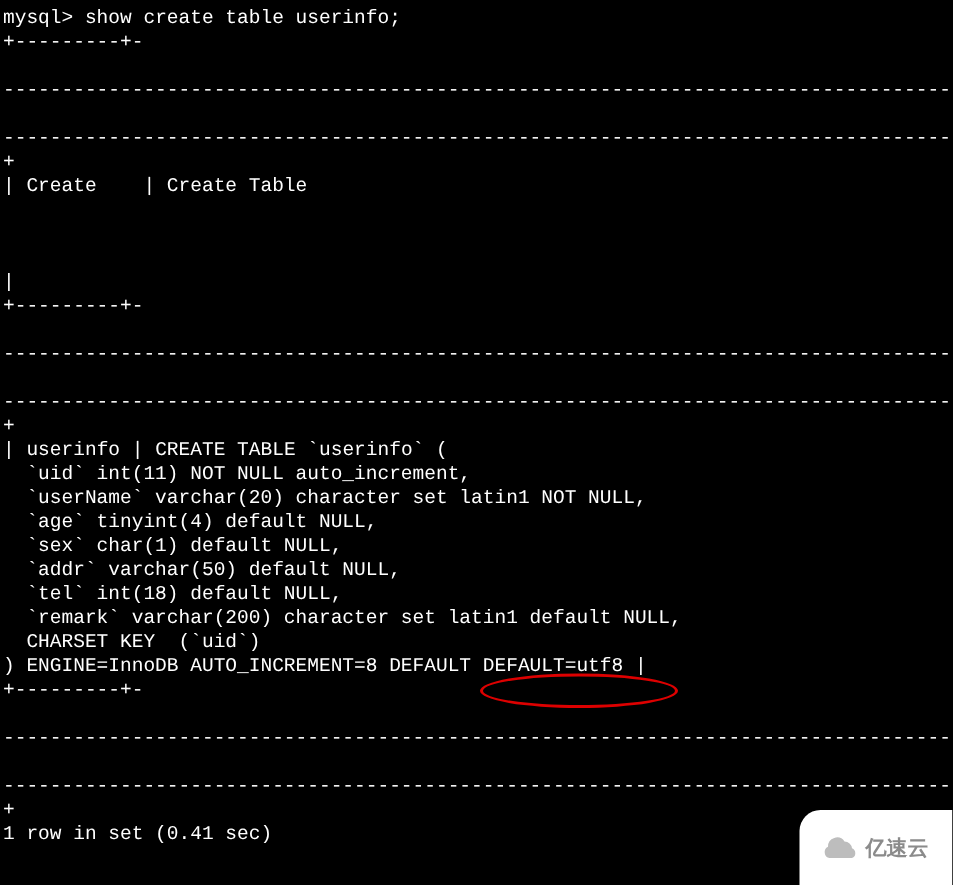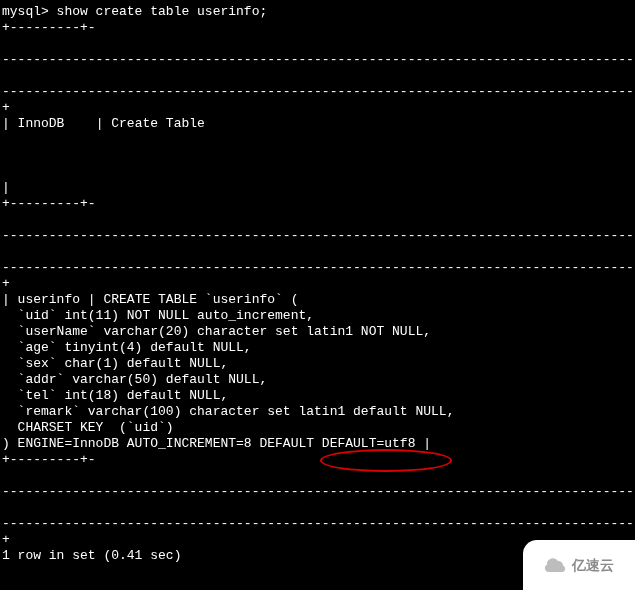--- a/index.html
+++ b/index.html
@@ -33,21 +33,21 @@
       width: 128px;
       height: 19px;
       left: 320px;
       top: 449px;
       pointer-events: none;
     }
     .watermark {
       position: absolute;
       right: 0;
       bottom: 0;
-      width: 112px;
+      width: 102px;
       height: 50px;
       background: #fff;
       display: flex;
       align-items: center;
       justify-content: center;
       color: #8b8b8b;
       font-family: sans-serif;
       font-weight: 600;
       font-size: 14px;
       border-radius: 14px 0 0 0;
@@ -72,39 +72,39 @@
 <body>
 
 <div class="content">
 <pre><span class="line"><span>mysql&gt; </span><span>show create table userinfo;</span></span>
 <span class="line">+---------+-</span>
 <span class="line"></span>
 <span class="line">-------------------------------------------------------------------------------------------------------</span>
 <span class="line"></span>
 <span class="line">-------------------------------------------------------------------------------------------------------</span>
 <span class="line">+</span>
-<span class="line"><span>| </span><span>InnoDB   </span><span> | </span><span>Create Table</span></span>
+<span class="line"><span>| </span><span>Create   </span><span> | </span><span>Create Table</span></span>
 <span class="line"></span>
 <span class="line"></span>
 <span class="line"></span>
 <span class="line">|</span>
 <span class="line">+---------+-</span>
 <span class="line"></span>
 <span class="line">-------------------------------------------------------------------------------------------------------</span>
 <span class="line"></span>
 <span class="line">-------------------------------------------------------------------------------------------------------</span>
 <span class="line">+</span>
 <span class="line"><span>| </span><span>userinfo</span><span> | </span><span>CREATE TABLE `userinfo` (</span></span>
 <span class="line">  `uid` int(11) NOT NULL auto_increment,</span>
 <span class="line">  `userName` varchar(20) character set latin1 NOT NULL,</span>
 <span class="line">  `age` tinyint(4) default NULL,</span>
 <span class="line">  `sex` char(1) default NULL,</span>
 <span class="line">  `addr` varchar(50) default NULL,</span>
 <span class="line">  `tel` int(18) default NULL,</span>
-<span class="line">  `remark` varchar(100) character set latin1 default NULL,</span>
+<span class="line">  `remark` varchar(200) character set latin1 default NULL,</span>
 <span class="line">  CHARSET KEY  (`uid`)</span>
 <span class="line"><span>) ENGINE=InnoDB AUTO_INCREMENT=8 DEFAULT </span><span>DEFAULT=utf8</span><span> |</span></span>
 <span class="line">+---------+-</span>
 <span class="line"></span>
 <span class="line">-------------------------------------------------------------------------------------------------------</span>
 <span class="line"></span>
 <span class="line">-------------------------------------------------------------------------------------------------------</span>
 <span class="line">+</span>
 <span class="line">1 row in set (0.41 sec)</span>
 </pre>

